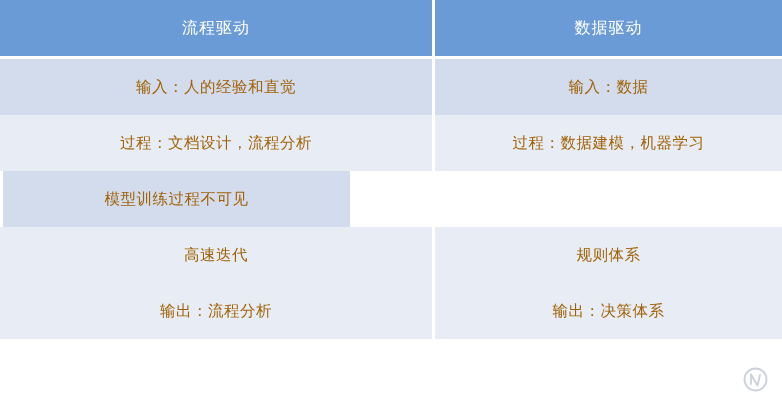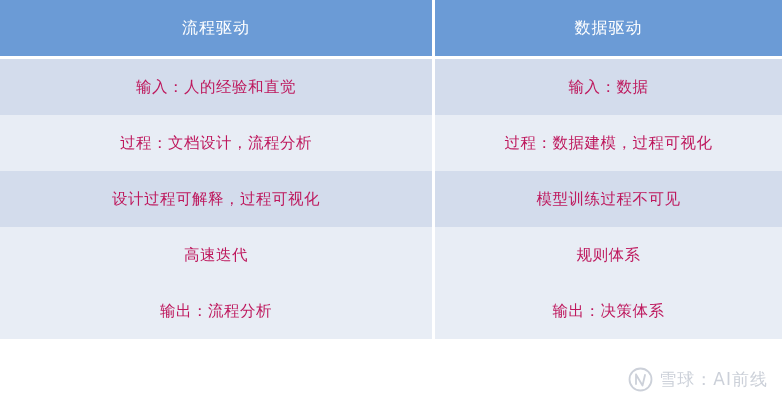--- a/index.html
+++ b/index.html
@@ -77,21 +77,21 @@
     background: #ffffff;
     width: 100%;
     flex: 0 0 3px;
   }
 
   
   .body-row {
     height: 56px;
   }
   .body-row .table-cell {
-    color: #be185d;
+    color: #a16207;
     font-size: 15.5px;
     font-weight: normal;
     letter-spacing: 0.5px;
   }
   .body-row.shade-dark .table-cell {
     background: #d3dcec;
   }
   .body-row.shade-light .table-cell {
     background: #e8edf5;
     font-family: Liberation Serif, serif;
@@ -140,25 +140,24 @@
 
   <div class="table-row body-row shade-dark">
     <div class="table-cell col-left">输入：人的经验和直觉</div>
     <div class="col-gap"></div>
     <div class="table-cell col-right">输入：数据</div>
   </div>
 
   <div class="table-row body-row shade-light">
     <div class="table-cell col-left">过程：文档设计，流程分析</div>
     <div class="col-gap"></div>
-    <div class="table-cell col-right">过程：数据建模，过程可视化</div>
+    <div class="table-cell col-right">过程：数据建模，机器学习</div>
   </div>
 
   <div class="table-row body-row shade-dark">
-    <div class="table-cell col-left">设计过程可解释，过程可视化</div>
     <div class="col-gap"></div>
     <div class="table-cell col-right">模型训练过程不可见</div>
   </div>
 
   <div class="table-row body-row shade-light">
     <div class="table-cell col-left">高速迭代</div>
     <div class="col-gap"></div>
     <div class="table-cell col-right">规则体系</div>
   </div>
 
@@ -169,16 +168,15 @@
     <div class="table-cell col-right">输出：决策体系</div>
   </div>
 
   <div class="watermark">
     <span class="watermark-logo">
       <svg width="25" height="25" viewBox="0 0 25 25" aria-hidden="true">
         <circle cx="12.5" cy="12.5" r="11" fill="none" stroke="#c8cdd6" stroke-width="1.8"></circle>
         <path d="M8 7.5 L14.5 18.5 M8 7.5 L8 17 M14.5 18.5 L17 8" fill="none" stroke="#c8cdd6" stroke-width="1.8" stroke-linecap="round"></path>
       </svg>
     </span>
-    <span class="watermark-text">雪球：AI前线</span>
   </div>
 
 </div>
 
 </body></html>

